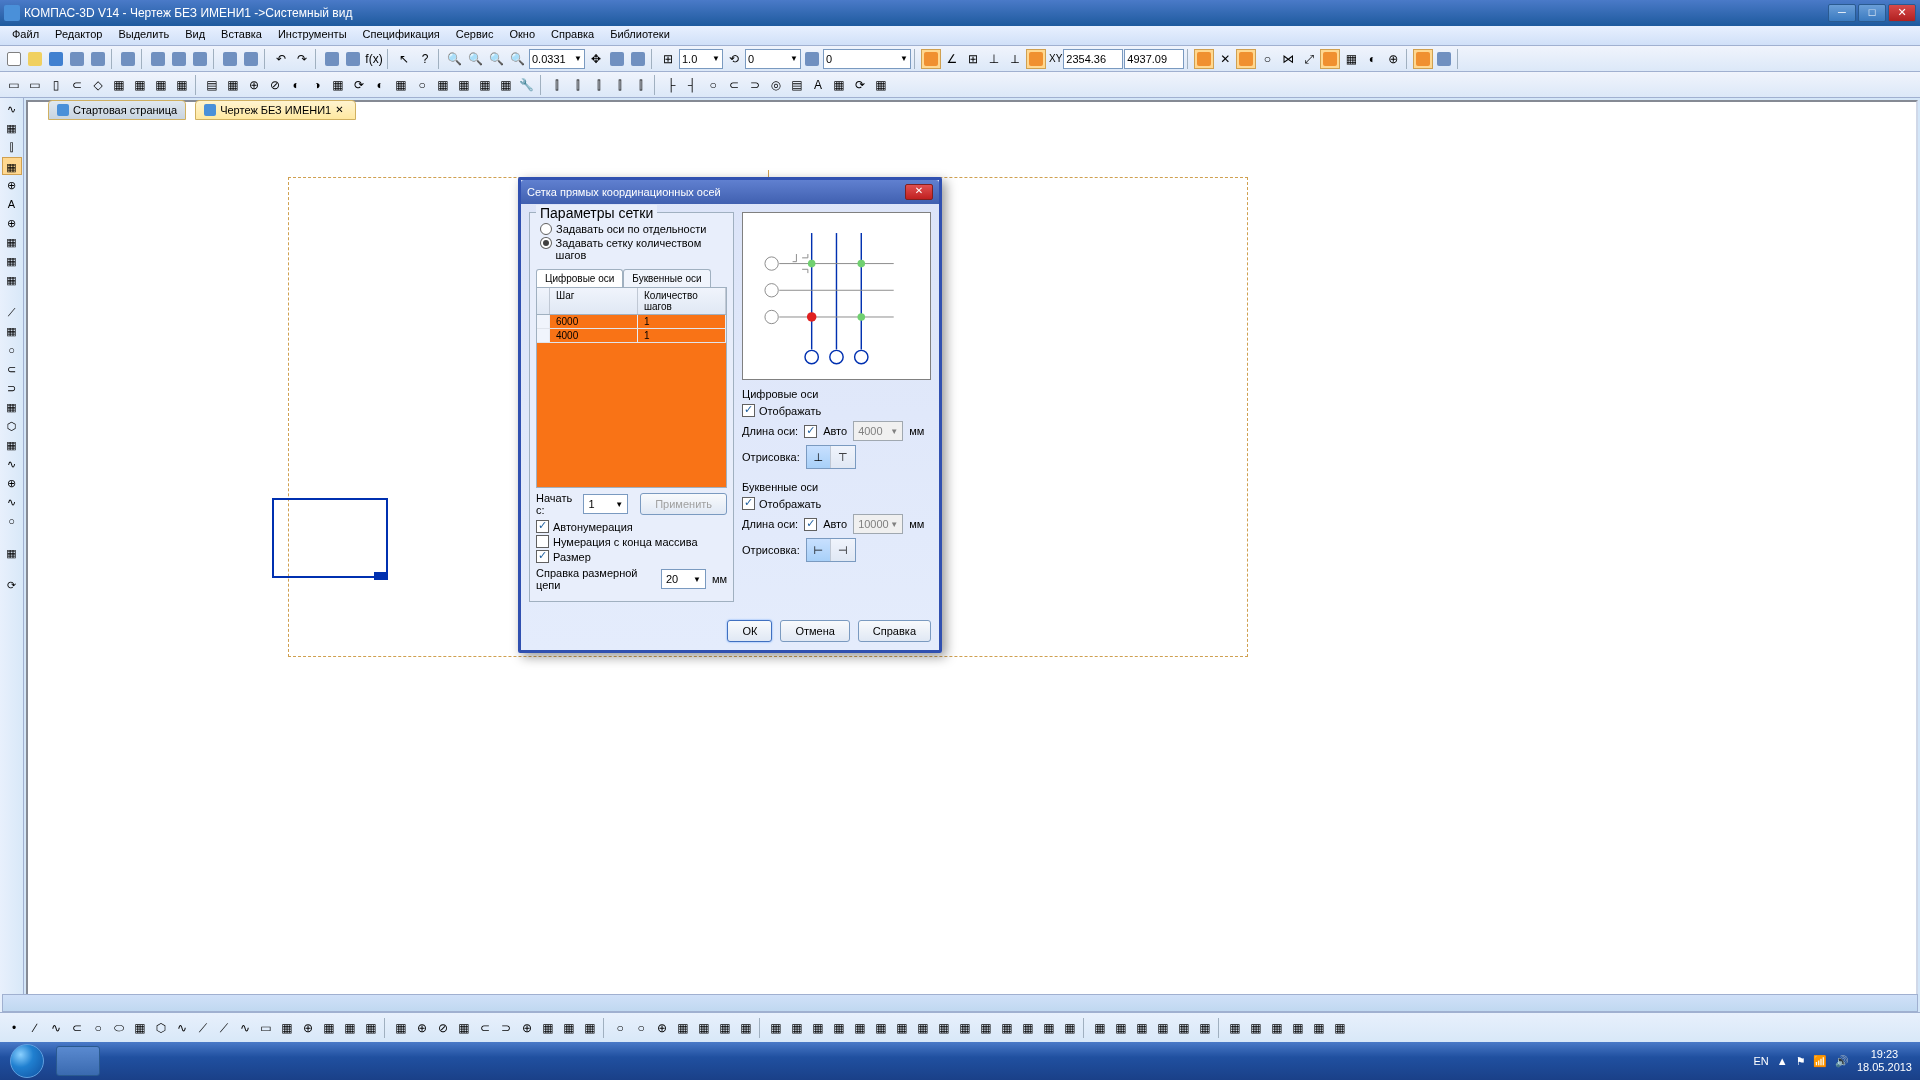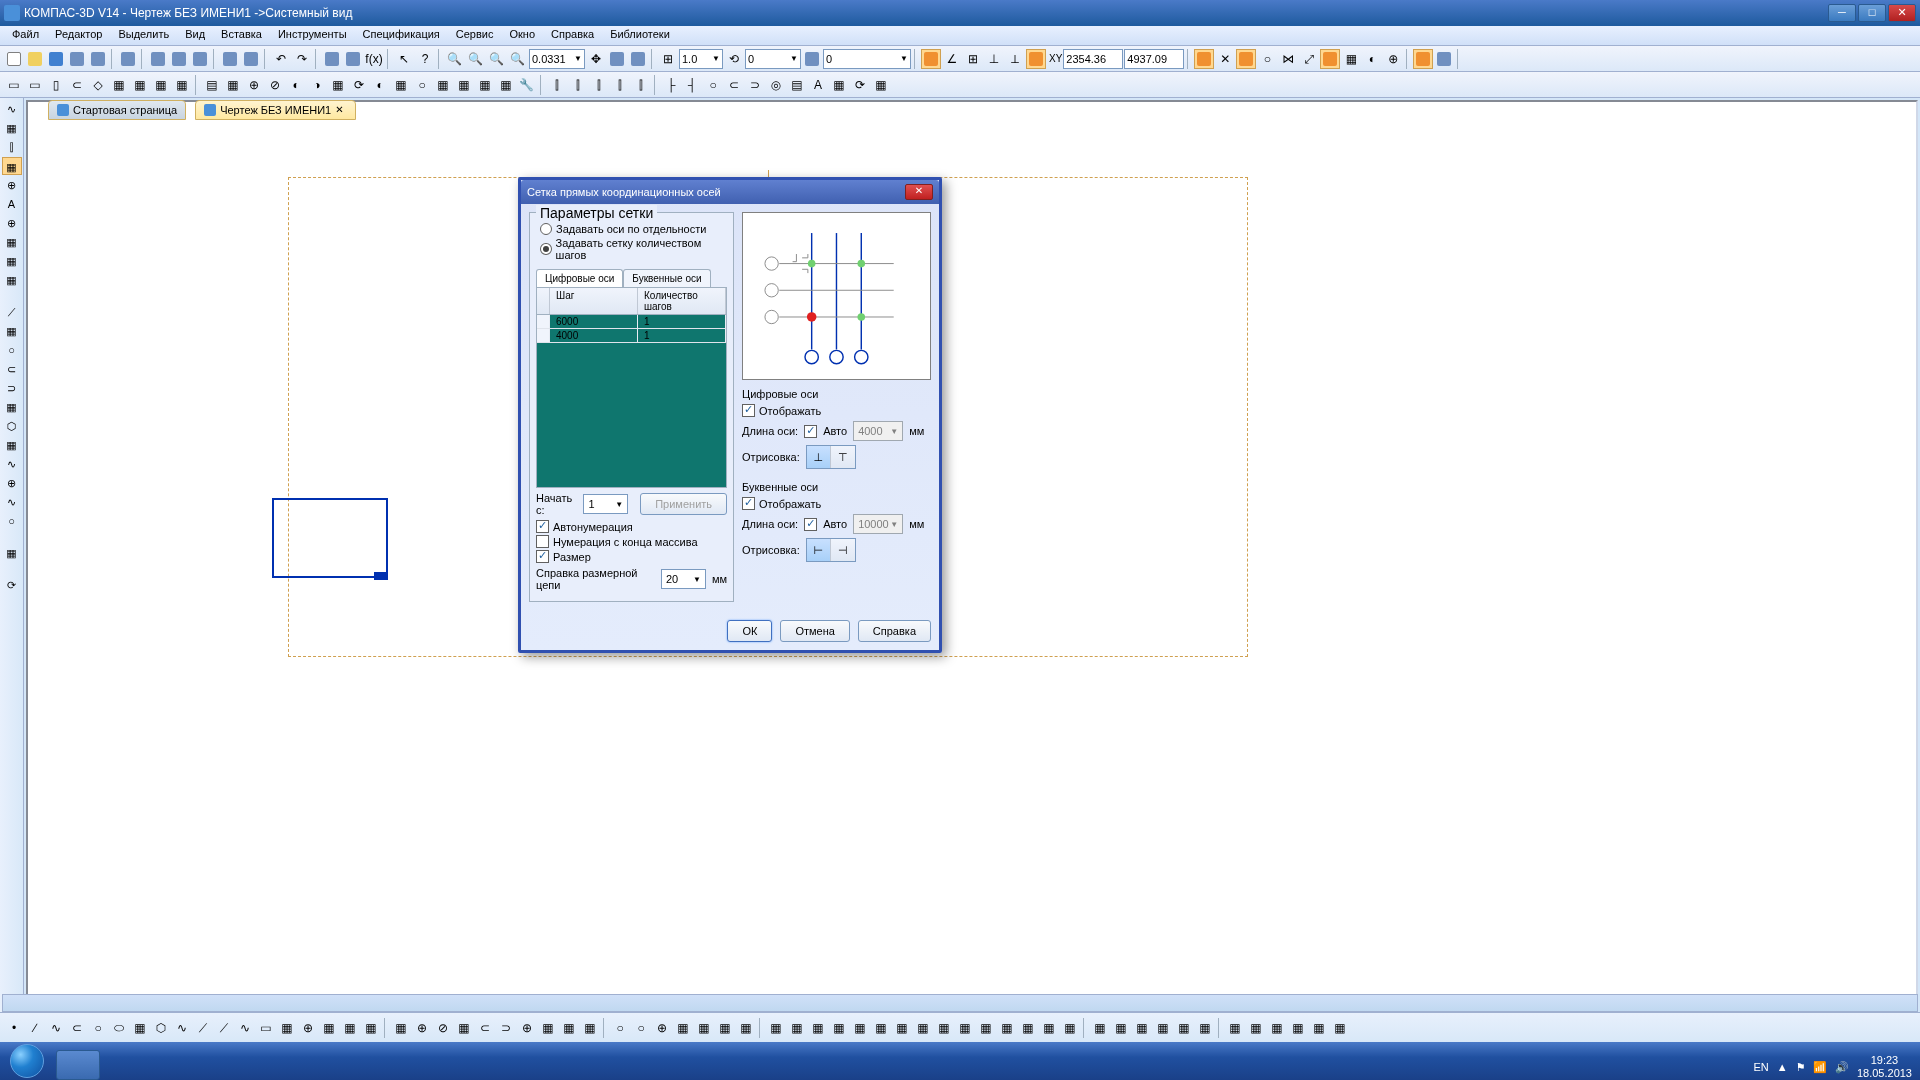--- a/index.html
+++ b/index.html
@@ -35,27 +35,27 @@
 .selection-mark{position:absolute;right:-2px;bottom:-4px;width:14px;height:8px;background:#0030b0}
 .dialog-overlay{position:absolute;top:0;left:0;right:0;bottom:0;z-index:100}
 .dialog{position:absolute;left:518px;top:177px;width:424px;background:linear-gradient(#dce4f8,#e4ecfc);border:3px solid #3050b0;border-radius:2px;box-shadow:4px 4px 12px rgba(0,0,0,0.4)}
 .dlg-title{height:24px;background:linear-gradient(#6080d0,#4060b0);border-radius:3px 3px 0 0;display:flex;align-items:center;padding:0 6px;color:#fff;font-size:11px}
 .dlg-close{margin-left:auto;width:28px;height:16px;background:linear-gradient(#e05050,#c02020);border:1px solid #802020;border-radius:2px;color:#fff;text-align:center;line-height:12px;cursor:pointer;font-size:10px}
 .dlg-body{padding:8px;display:flex;gap:8px}
 .dlg-left{flex:1}
 .dlg-right{width:196px}
 .groupbox{border:1px solid #a0b0c0;padding:8px 6px 6px;position:relative;margin-bottom:6px;background:#e8eefb}
 .groupbox-title{position:absolute;top:-8px;left:6px;background:#e8eefb;padding:0 4px;font-size:14px}
-.radio-row{display:flex;align-items:center;gap:4px;margin:2px 0;padding-left:4px}
+.radio-row{display:flex;align-items:flex-start;gap:4px;margin:2px 0;padding-left:4px}
 .radio{width:12px;height:12px;border:1px solid #606060;border-radius:50%;background:#fff;position:relative}
 .radio.checked::after{content:'';position:absolute;top:2px;left:2px;width:6px;height:6px;background:#404040;border-radius:50%}
 .tab-strip{display:flex;margin-top:8px;border-bottom:1px solid #a0b0c0}
 .mini-tab{padding:3px 8px;border:1px solid #a0b0c0;border-bottom:none;background:#f0f4fc;cursor:pointer;font-size:10px;border-radius:3px 3px 0 0}
 .mini-tab.active{background:#fff}
-.grid-table{border:1px solid #a0b0c0;border-top:none;background:#0f766e;min-height:200px}
+.grid-table{border:1px solid #a0b0c0;border-top:none;background:#f97316;min-height:200px}
 .grid-header{display:flex;background:linear-gradient(#f0f4fc,#e0e8f4);border-bottom:1px solid #a0b0c0}
 .grid-col{padding:2px 6px;border-right:1px solid #c0c8d4;font-size:10px}
 .grid-col:first-child{width:12px}
 .grid-col.c1{width:88px}
 .grid-col.c2{flex:1}
 .grid-row{display:flex;border-bottom:1px solid #e0e4ec}
 .grid-cell{padding:1px 6px;font-size:10px;border-right:1px solid #e8ecf4}
 .grid-cell:first-child{width:12px;background:#f0f4fc}
 .grid-cell.c1{width:88px}
 .grid-cell.c2{flex:1}
@@ -73,21 +73,21 @@
 .section-label{font-size:11px;margin:4px 0}
 .toggle-group{display:flex;border:1px solid #7a9ac0}
 .toggle-btn{width:24px;height:22px;background:linear-gradient(#f0f4fc,#e0e8f4);border-right:1px solid #c0c8d4;cursor:pointer;display:flex;align-items:center;justify-content:center}
 .toggle-btn.active{background:linear-gradient(#c8e0ff,#a8d0f8)}
 .toggle-btn:last-child{border-right:none}
 .spin-input{border:1px solid #a0a8b0;background:#f0f0f0;height:20px;width:50px;padding:0 4px;display:flex;align-items:center;color:#808080}
 .spin-input .arrow{margin-left:auto;font-size:8px}
 .dlg-buttons{display:flex;gap:8px;justify-content:flex-end;padding:4px 8px 8px}
 .bottom-toolbar{position:absolute;bottom:38px;left:0;right:0;height:30px;background:linear-gradient(#e8f0fc,#d8e8f8);border-top:1px solid #a0b0d0;display:flex;align-items:center;padding:0 4px;gap:1px}
 .status-strip{position:absolute;bottom:68px;left:2px;right:2px;height:18px;background:linear-gradient(#d0e0f8,#c0d8f0);border:1px solid #a0b0d0}
-.taskbar{position:absolute;bottom:0;left:0;right:0;height:38px;background:linear-gradient(#4a7ac8,#2050a0 40%,#1a4088);display:flex;align-items:flex-end}
+.taskbar{position:absolute;bottom:0;left:0;right:0;height:38px;background:linear-gradient(#4a7ac8,#2050a0 40%,#1a4088);display:flex;align-items:center}
 .start-btn{width:54px;height:38px;display:flex;align-items:center;justify-content:center;cursor:pointer}
 .start-orb{width:34px;height:34px;border-radius:50%;background:radial-gradient(circle at 30% 30%,#8ad0ff,#2080d0 40%,#1050a0);border:1px solid #60a0e0}
 .task-item{width:44px;height:30px;margin:0 2px;background:linear-gradient(#5a8ad0,#3a6ab0);border:1px solid #2a5a90;border-radius:3px;cursor:pointer}
 .tray{margin-left:auto;display:flex;align-items:center;gap:8px;padding:0 8px;color:#fff;font-size:11px}
 .tray-time{text-align:center;line-height:13px}
 .tb-icon{width:14px;height:14px;background:#7090c0;border-radius:2px}
 .tb-icon.doc{background:#fff;border:1px solid #808080}
 .tb-icon.folder{background:#f0d060}
 .tb-icon.save{background:#4080d0}
 .tb-icon.orange{background:#f09030}

